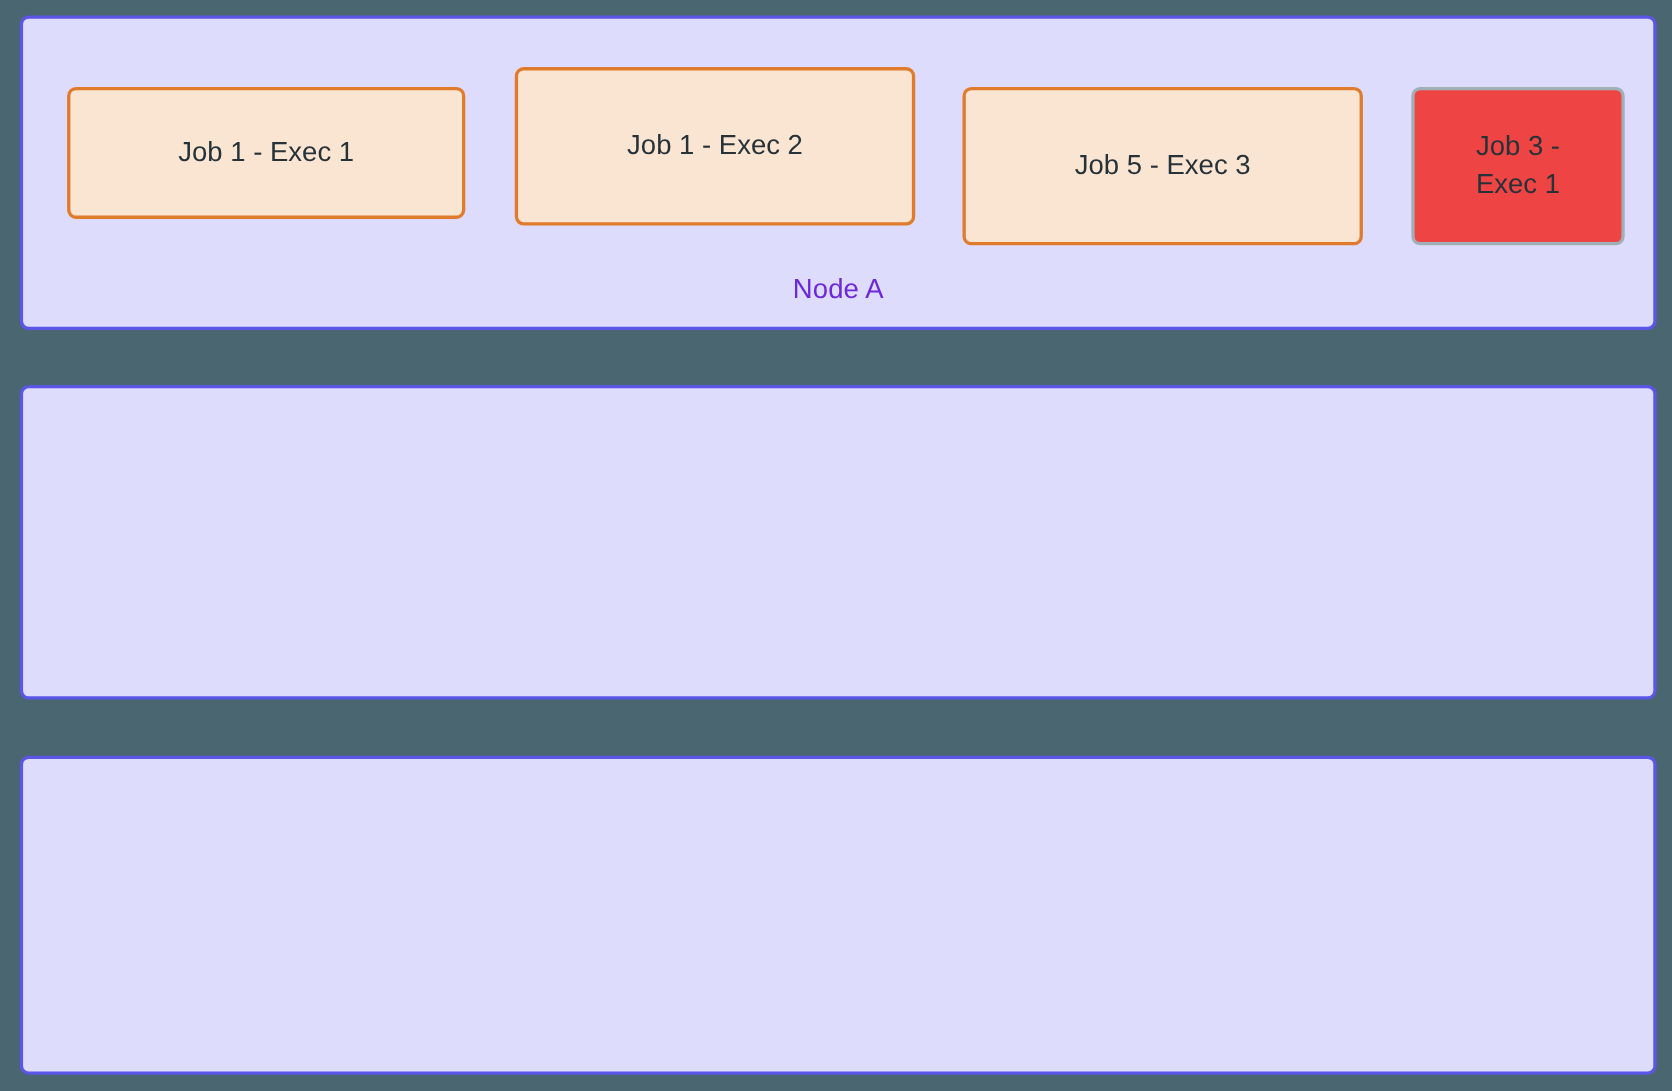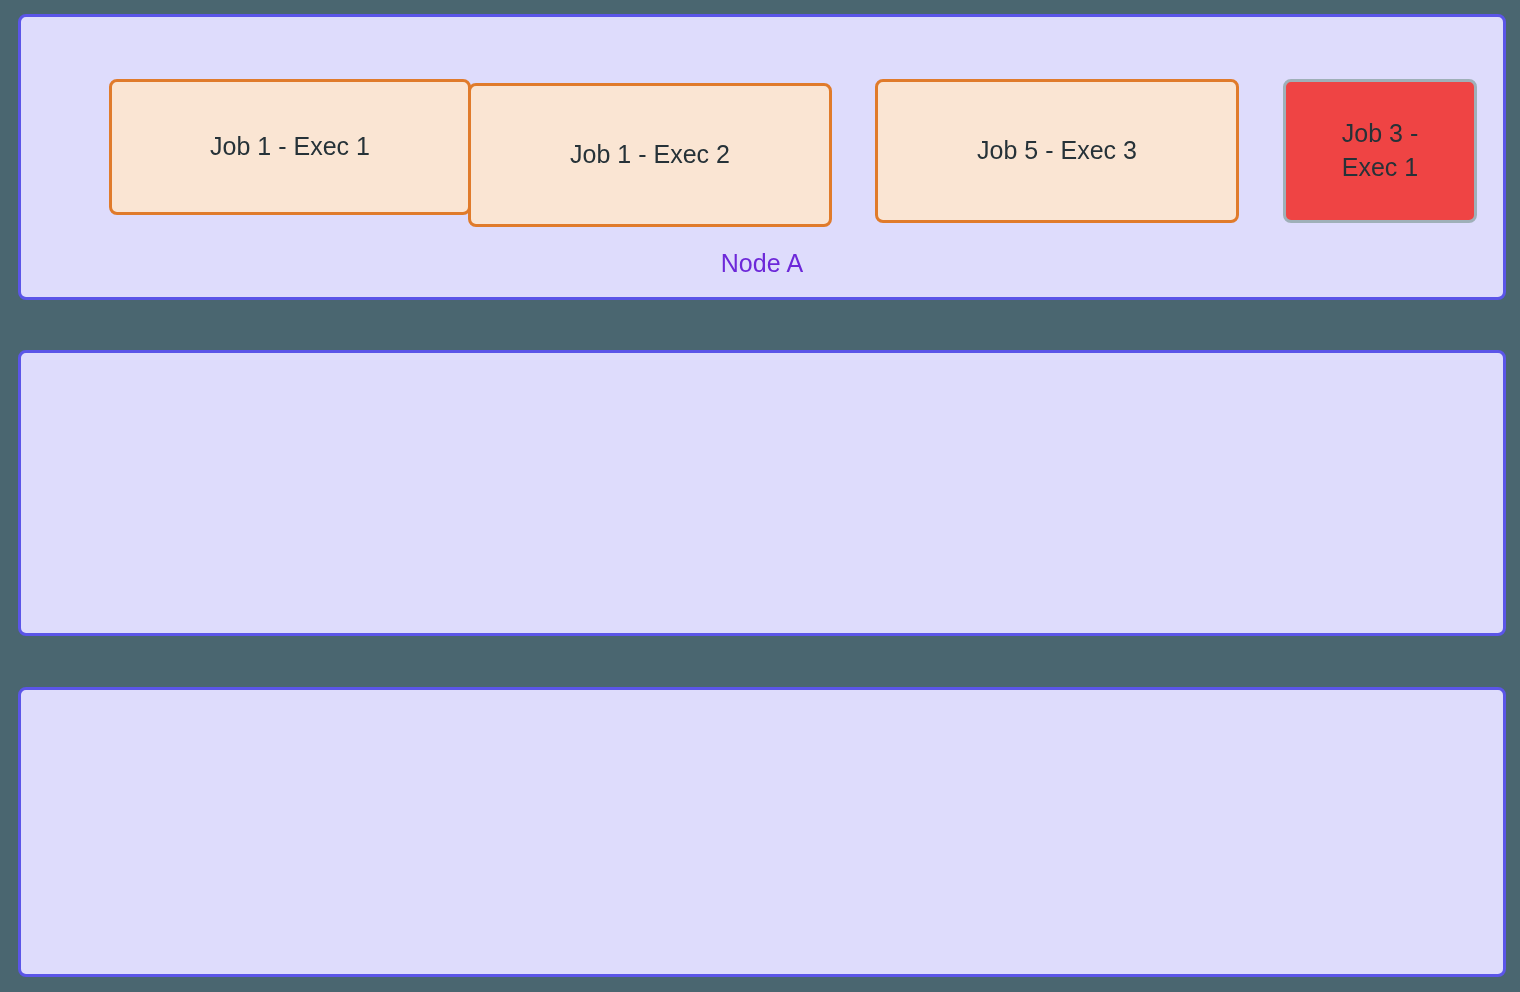--- a/index.html
+++ b/index.html
@@ -60,22 +60,22 @@
   
   #node-a { left: 18px;  top: 14px;  width: 1488px; height: 286px; }
   #node-b { left: 18px;  top: 350px; width: 1488px; height: 286px; }
   #node-c { left: 18px;  top: 687px; width: 1488px; height: 290px; }
 
   
   #label-node-a { top: 232px; }
   #label-node-b { top: 568px; }
 
   
-  #task-a-0 { left: 40px;   top: 62px;  width: 362px; height: 136px; margin-left: 48px; }
-  #task-a-1 { left: 447px;  top: 66px;  width: 364px; height: 144px; }
+  #task-a-0 { left: 40px;   top: 62px;  width: 362px; height: 120px; }
+  #task-a-1 { left: 447px;  top: 44px;  width: 364px; height: 144px; }
   #task-a-2 { left: 854px;  top: 62px;  width: 364px; height: 144px; }
   #task-a-3 { left: 1262px; top: 62px;  width: 194px; height: 144px; }
 
   
   #task-b-0 { left: 40px;   top: 399px; width: 362px; height: 144px; }
   #task-b-1 { left: 447px;  top: 399px; width: 194px; height: 144px; }
   #task-b-2 { left: 688px;  top: 399px; width: 192px; height: 144px; }
 </style>
 </head>
 <body>

